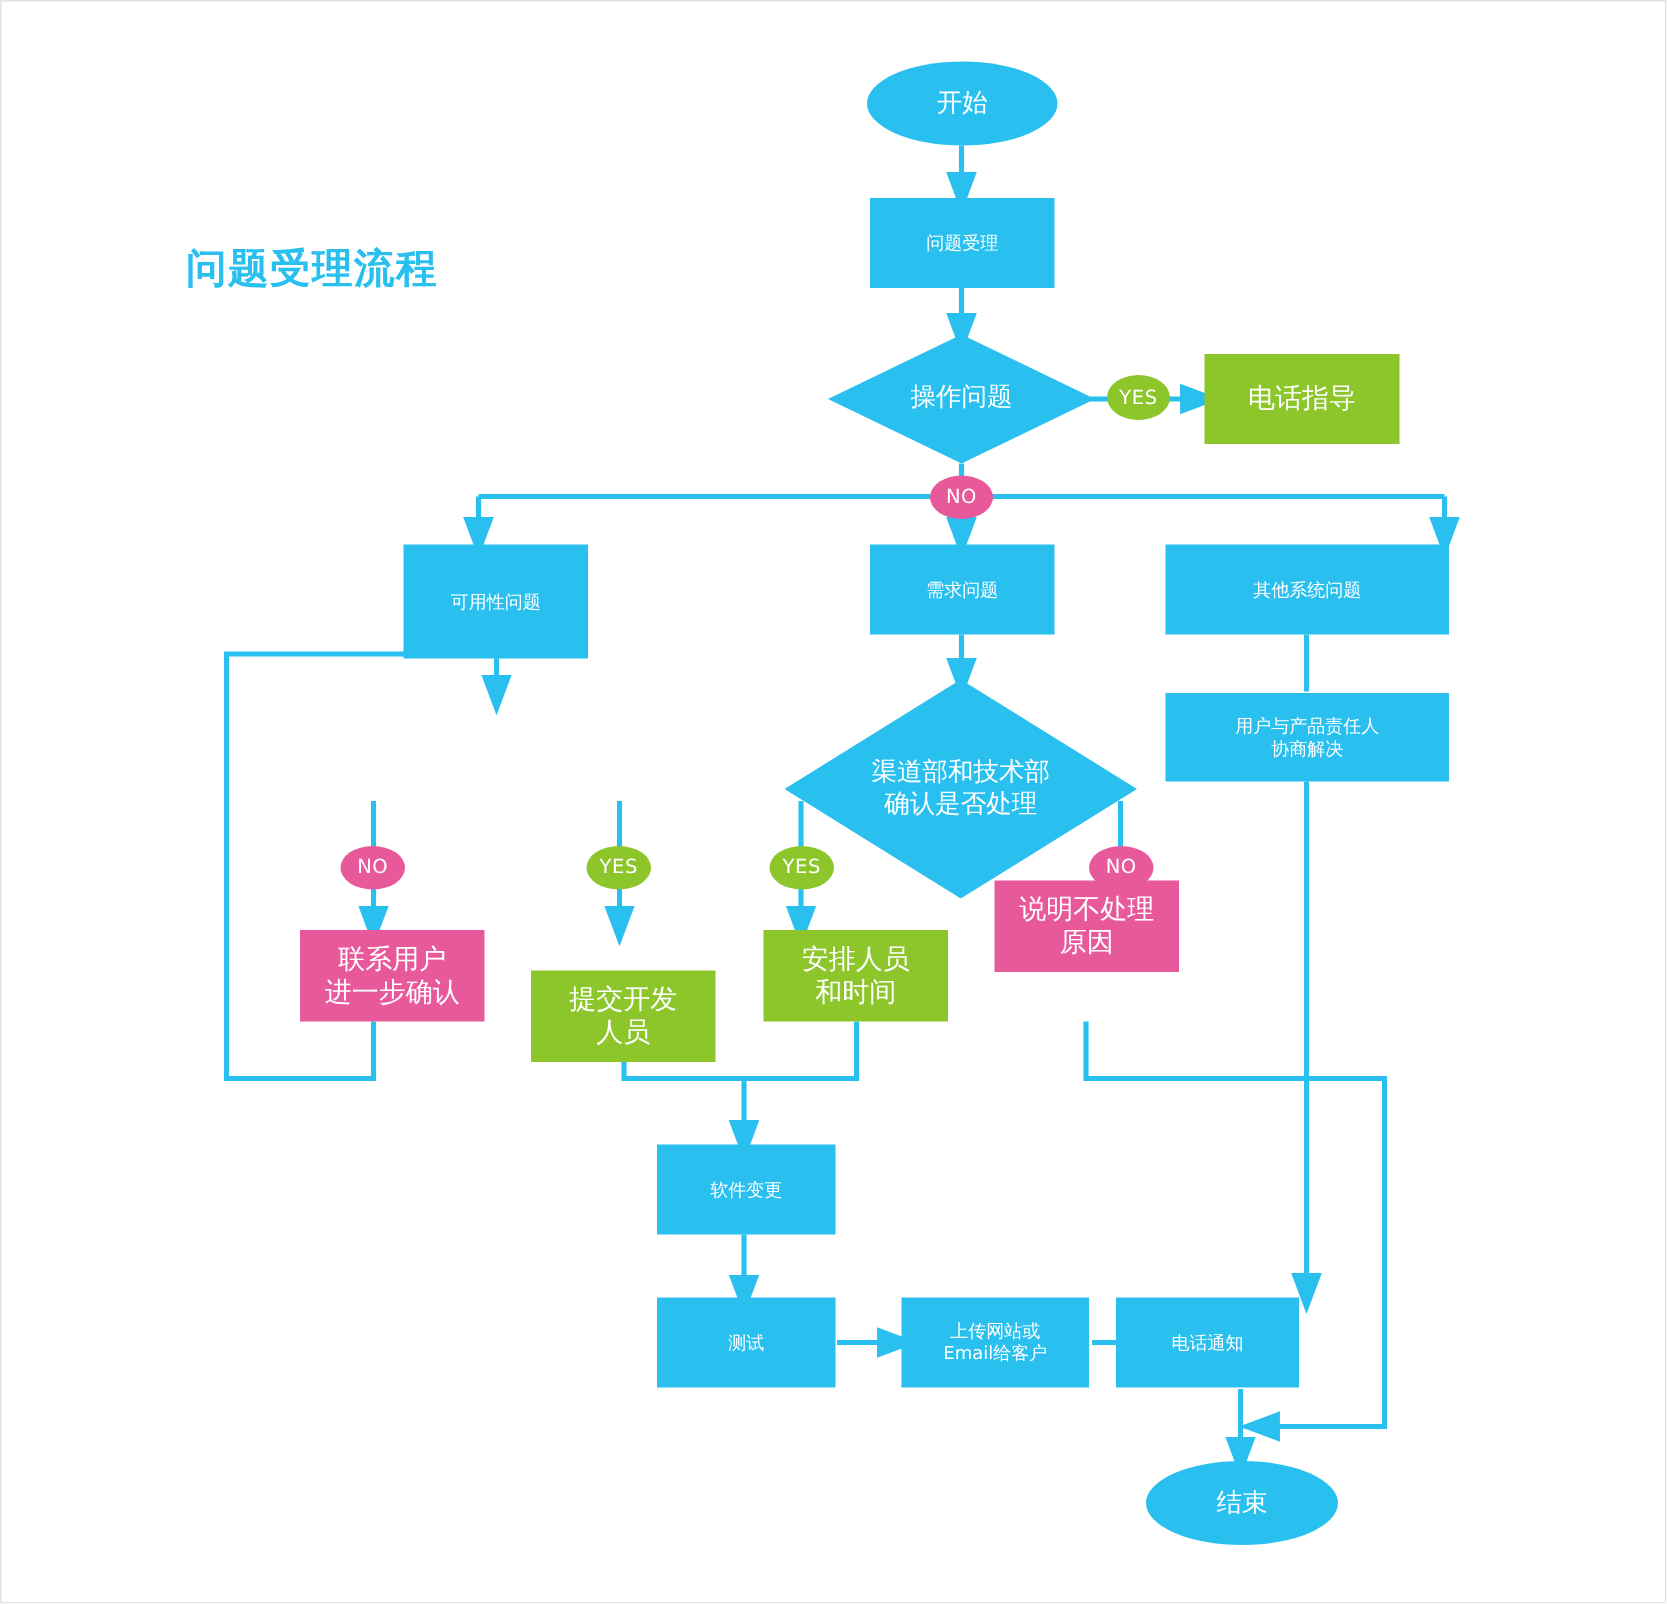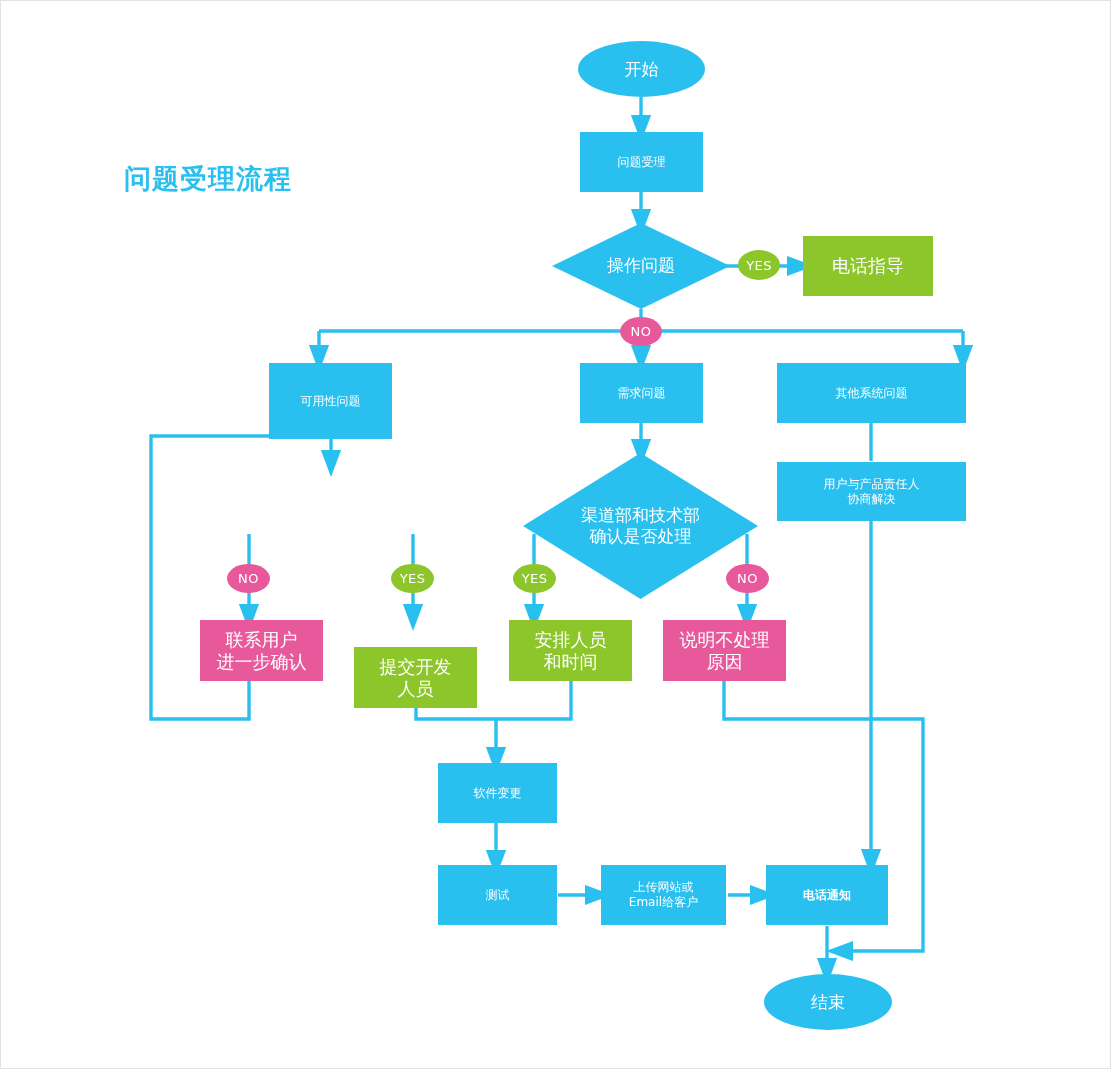--- a/index.html
+++ b/index.html
@@ -198,27 +198,27 @@
 
   <div class="node rect-pink" style="left:199px; top:619px; width:123px; height:61px;">联系用户
 进一步确认</div>
 
   <div class="node rect-green" style="left:353px; top:619px; width:123px; height:61px;margin-top:27px;">提交开发
 人员</div>
 
   <div class="node rect-green" style="left:508px; top:619px; width:123px; height:61px;">安排人员
 和时间</div>
 
-  <div class="node rect-pink" style="left:662px; top:619px; width:123px; height:61px;">说明不处理
+  <div class="node rect-pink" style="left:662px; top:586px; width:123px; height:61px;">说明不处理
 原因</div>
 
   <div class="node rect-cyan" style="left:437px; top:762px; width:119px; height:60px;">软件变更</div>
 
   <div class="node rect-cyan" style="left:437px; top:864px; width:119px; height:60px;">测试</div>
 
   <div class="node rect-cyan" style="left:600px; top:864px; width:125px; height:60px;">上传网站或
 Email给客户</div>
 
-  <div class="node rect-cyan" style="left:765px; top:864px; width:122px; height:60px;font-weight:bold;">电话通知</div>
+  <div class="node rect-cyan" style="left:743px; top:864px; width:122px; height:60px;">电话通知</div>
 
   <div class="node ellipse" style="left:763px; top:973px; width:128px; height:56px;">结束</div>
 
 </div>
 
 </body></html>

